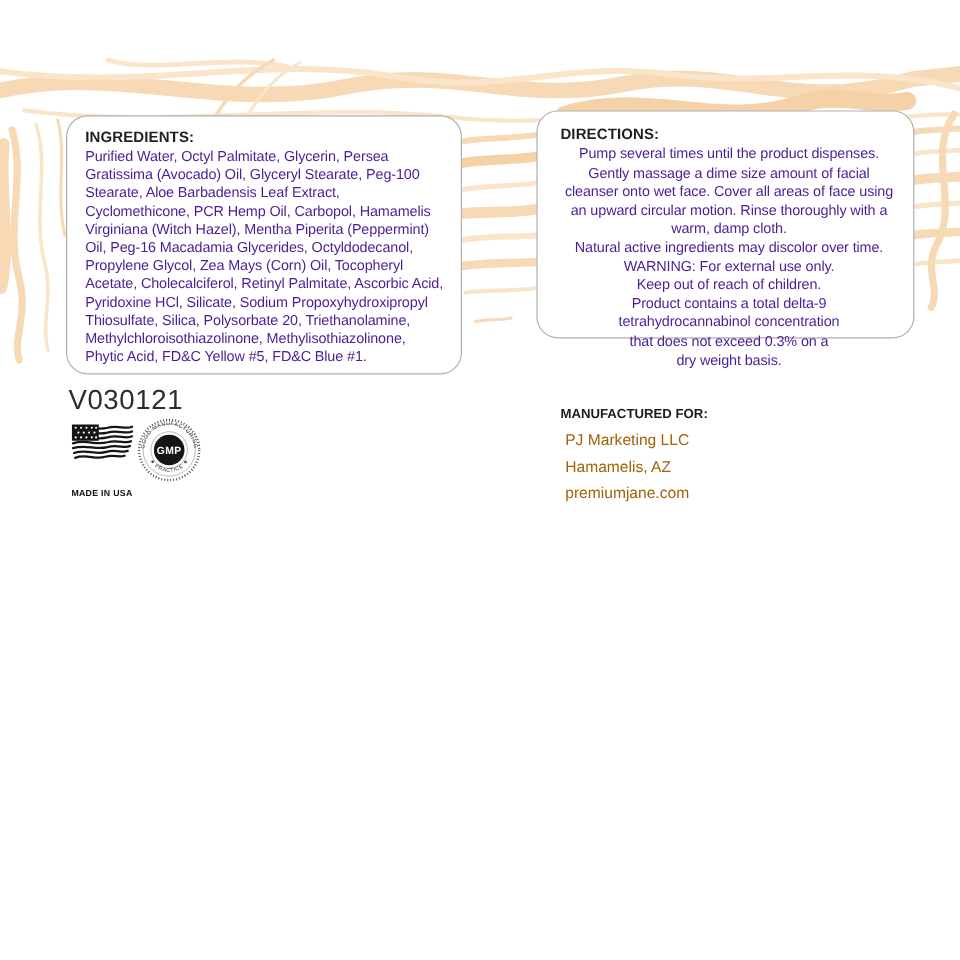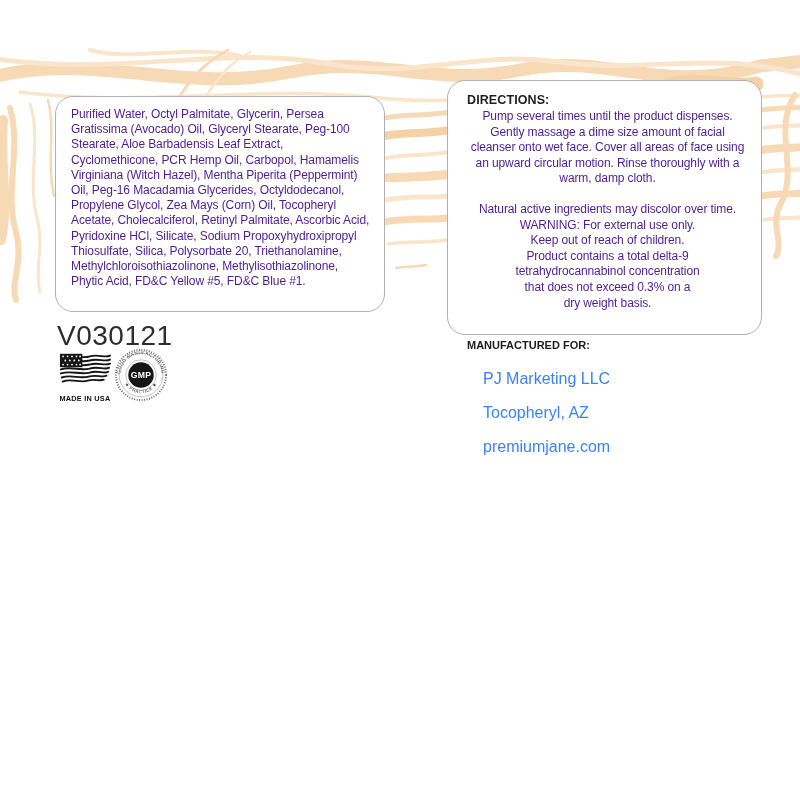--- a/index.html
+++ b/index.html
@@ -4,32 +4,32 @@
 <style>
   html,body{margin:0;padding:0;background:#ffffff;}
   body{font-family:"Liberation Sans", sans-serif; color:#3a3a3a;}
   .label-canvas{position:relative;width:800px;height:800px;background:#ffffff;overflow:hidden;}
   .swirl-bg{position:absolute;left:0;top:0;width:800px;height:800px;pointer-events:none;}
   .panel{
     position:absolute;background:#ffffff;border:1.5px solid #b0b0b0;border-radius:18px;
     box-sizing:border-box;
   }
   .panel-ingredients{left:55px;top:96px;width:330px;height:216px;padding:10px 13px 0 15px;}
-  .panel-directions{left:447px;top:80px;width:315px;height:255px;padding:12px 13px 0 19px;}
+  .panel-directions{left:447px;top:92px;width:315px;height:190px;padding:12px 13px 0 19px;}
   .panel-heading{font-weight:bold;font-size:12.5px;color:#1f1f1f;margin:0 0 2px 0;letter-spacing:.1px;}
   .panel-body{font-size:12px;line-height:15.2px;color:#4c1d95;margin:0;letter-spacing:-0.1px;}
-  .panel-body.pre{white-space:pre-line;margin-top:15px;}
+  .panel-body.pre{white-space:pre-line;}
   .panel-directions .panel-body{line-height:15.6px;text-align:center;}
-  .batch-code{position:absolute;left:57px;top:320px;font-size:28px;color:#2d2d2d;letter-spacing:.5px;}
+  .batch-code{position:absolute;left:57px;top:320px;font-size:23px;color:#2d2d2d;letter-spacing:.5px;}
   .usa-block{position:absolute;left:58px;top:352px;width:54px;text-align:center;}
-  .usa-caption{font-size:7.3px;font-weight:bold;color:#101010;letter-spacing:.25px;margin-top:4px;white-space:nowrap;}
+  .usa-caption{font-size:7.3px;font-weight:bold;color:#101010;letter-spacing:.25px;margin-top:15px;white-space:nowrap;}
   .gmp-block{position:absolute;left:114px;top:348px;width:54px;height:54px;}
   .mfg-block{position:absolute;left:467px;top:336px;}
   .mfg-heading{font-weight:bold;font-size:11px;color:#1d1d1d;line-height:18px;margin:0;}
-  .mfg-line{font-size:16px;color:#3b82f6;line-height:18px;margin:16px;}
+  .mfg-line{font-size:13px;color:#a16207;line-height:18px;margin:4px;}
 </style>
 </head>
 <body>
 
 <div class="label-canvas">
 
   <svg class="swirl-bg" viewBox="0 0 800 800" xmlns="http://www.w3.org/2000/svg" aria-hidden="true">
     <g fill="none" stroke-linecap="round">
 
       <path d="M -10,78 C 90,50 180,95 290,72 C 380,54 430,88 520,70 C 610,52 660,96 760,66 L 815,60" stroke="#f7d9b5" stroke-width="13"></path>
@@ -58,20 +58,21 @@
       <path d="M 764,128 C 780,125 794,127 808,124" stroke="#fae5cb" stroke-width="4"></path>
       <path d="M 762,150 C 778,147 794,149 808,146" stroke="#f7d9b5" stroke-width="8"></path>
       <path d="M 764,172 C 780,169 794,171 808,168" stroke="#fae5cb" stroke-width="4.5"></path>
       <path d="M 762,196 C 778,193 794,195 808,192" stroke="#f7d9b5" stroke-width="7"></path>
       <path d="M 764,220 C 780,217 794,219 808,216" stroke="#fae5cb" stroke-width="4"></path>
       <path d="M 795,95 C 772,130 800,170 780,205 C 770,225 784,242 776,256" stroke="#f7d9b5" stroke-width="6"></path>
     </g>
   </svg>
 
   <section class="panel panel-ingredients">
+    <h2 class="panel-heading">INGREDIENTS:</h2>
     <p class="panel-body">Purified Water, Octyl Palmitate, Glycerin, Persea Gratissima (Avocado) Oil, Glyceryl Stearate, Peg-100 Stearate, Aloe Barbadensis Leaf Extract, Cyclomethicone, PCR Hemp Oil, Carbopol, Hamamelis Virginiana (Witch Hazel), Mentha Piperita (Peppermint) Oil, Peg-16 Macadamia Glycerides, Octyldodecanol, Propylene Glycol, Zea Mays (Corn) Oil, Tocopheryl Acetate, Cholecalciferol, Retinyl Palmitate, Ascorbic Acid, Pyridoxine HCl, Silicate, Sodium Propoxyhydroxipropyl Thiosulfate, Silica, Polysorbate 20, Triethanolamine, Methylchloroisothiazolinone, Methylisothiazolinone, Phytic Acid, FD&amp;C Yellow #5, FD&amp;C Blue #1.</p>
   </section>
 
   <section class="panel panel-directions">
     <h2 class="panel-heading">DIRECTIONS:</h2>
     <p class="panel-body">Pump several times until the product dispenses. Gently massage a dime size amount of facial cleanser onto wet face. Cover all areas of face using an upward circular motion. Rinse thoroughly with a warm, damp cloth.</p>
     <p class="panel-body pre">Natural active ingredients may discolor over time.
 WARNING: For external use only.
 Keep out of reach of children.
 Product contains a total delta-9
@@ -130,17 +131,17 @@
         <textPath href="#gmpBot" startOffset="50%" text-anchor="middle">★ PRACTICE ★</textPath>
       </text>
       <circle cx="28" cy="28" r="13.2" fill="#151515"></circle>
       <text x="28" y="31.2" text-anchor="middle" font-family="Liberation Sans, sans-serif" font-size="9" font-weight="bold" letter-spacing="0.3" fill="#ffffff">GMP</text>
     </svg>
   </div>
 
   <div class="mfg-block">
     <p class="mfg-heading">MANUFACTURED FOR:</p>
     <p class="mfg-line">PJ Marketing LLC</p>
-    <p class="mfg-line">Tocopheryl, AZ</p>
+    <p class="mfg-line">Hamamelis, AZ</p>
     <p class="mfg-line">premiumjane.com</p>
   </div>
 
 </div>
 
 </body></html>

